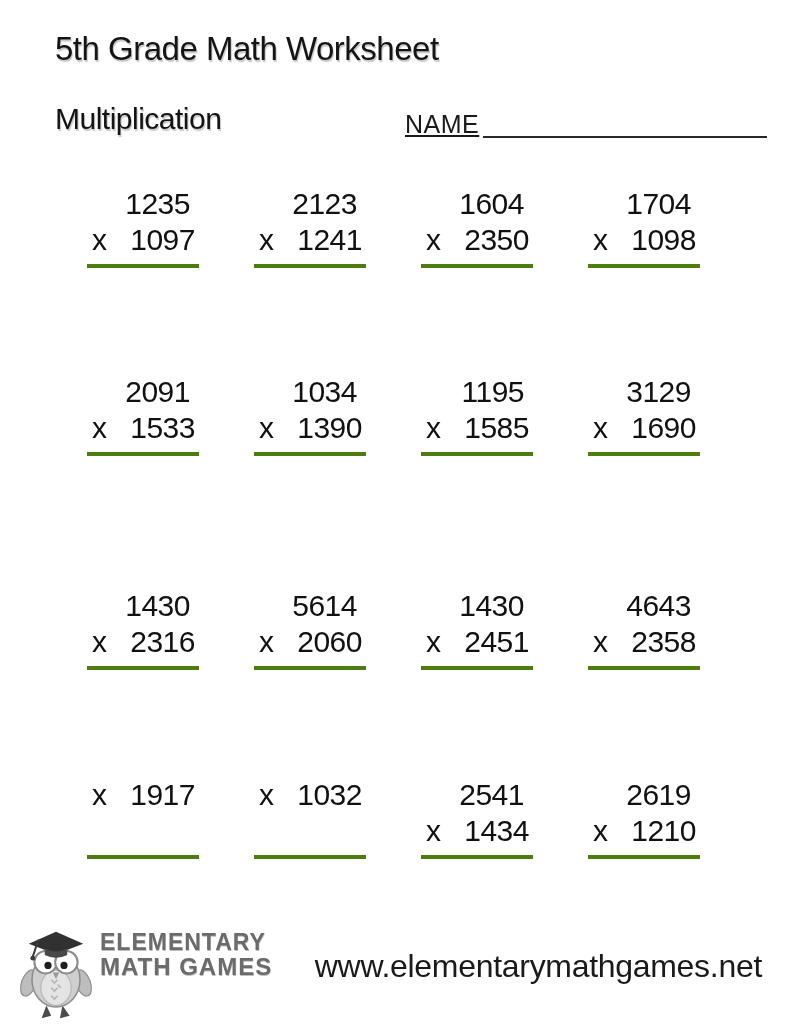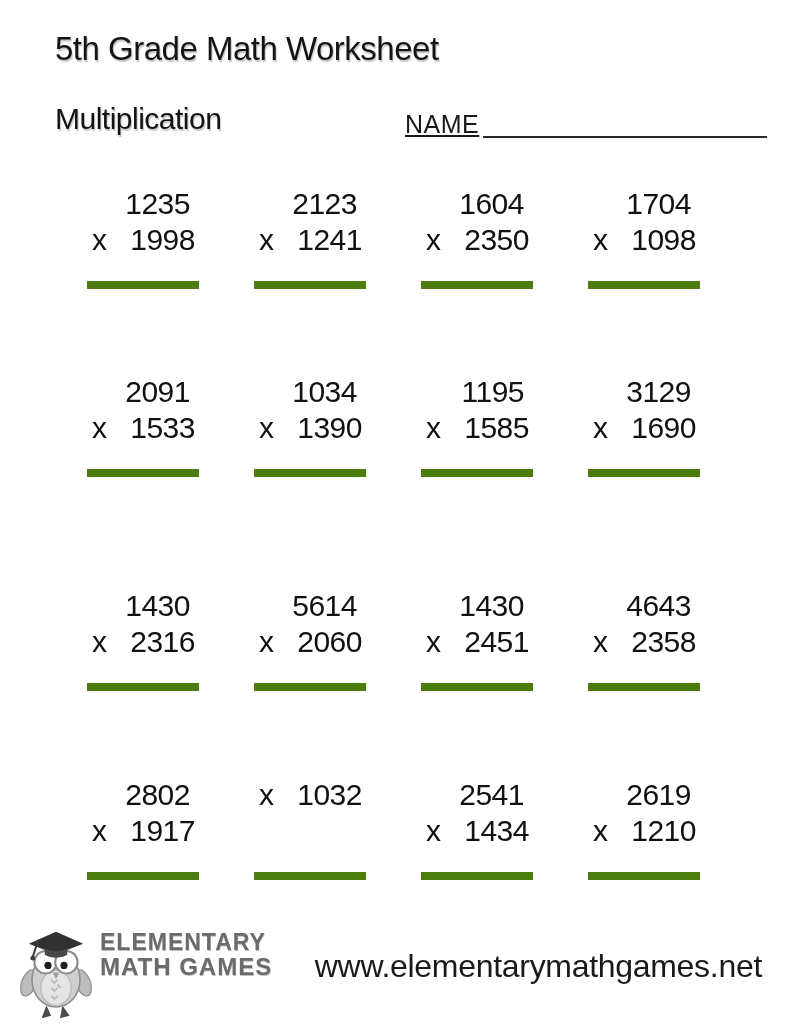--- a/index.html
+++ b/index.html
@@ -18,21 +18,21 @@
   .name-wrap{position:absolute;left:405px;top:110px;display:flex;align-items:flex-end;}
   .name-label{font-size:25px;letter-spacing:0.5px;color:#1a1a1a;line-height:28px;text-decoration:underline;}
   .name-line{width:284px;height:26px;border-bottom:2px solid #2a2a2a;margin-left:4px;}
   .prob-row{position:absolute;left:87px;display:flex;gap:55px;}
   .row-1{top:186px;}
   .row-2{top:374px;}
   .row-3{top:588px;}
   .row-4{top:777px;}
   .problem{
     width:112px;font-size:30px;letter-spacing:-0.5px;
-    border-bottom:8px solid #4d7c0f;padding-bottom:23px;color:#111;
+    border-bottom:4px solid #4d7c0f;padding-bottom:6px;color:#111;
   }
   .top-num{text-align:right;line-height:36px;padding-right:9px;}
   .op-row{display:flex;justify-content:space-between;line-height:36px;padding-left:5px;padding-right:4px;}
   .footer-logo{position:absolute;left:16px;top:930px;display:flex;}
   .logo-text{margin-left:4px;color:#6b6b6b;font-weight:bold;line-height:1.05;
     text-shadow:0.5px 1px 0.5px #bfbfbf;}
   .logo-line1{font-size:23px;letter-spacing:1px;}
   .logo-line2{font-size:24px;letter-spacing:1px;}
   .site-url{position:absolute;right:38px;top:948px;font-size:32px;letter-spacing:-0.3px;color:#1a1a1a;}
 </style>
@@ -45,21 +45,21 @@
 <div class="name-wrap">
   <span class="name-label">NAME</span>
   <span class="name-line"></span>
 </div>
 
 <div class="prob-row row-1">
   <div class="problem">
     <div class="top-num">1235</div>
     <div class="op-row">
         <span>x</span>
-        <span>1998</span>
+        <span>1097</span>
       </div>
   </div>
   <div class="problem">
     <div class="top-num">2123</div>
     <div class="op-row">
         <span>x</span>
         <span>1241</span>
       </div>
   </div>
   <div class="problem">
@@ -135,21 +135,20 @@
     <div class="top-num">4643</div>
     <div class="op-row">
         <span>x</span>
         <span>2358</span>
       </div>
   </div>
 </div>
 
 <div class="prob-row row-4">
   <div class="problem">
-    <div class="top-num">2802</div>
     <div class="op-row">
         <span>x</span>
         <span>1917</span>
       </div>
   </div>
   <div class="problem">
     <div class="op-row">
         <span>x</span>
         <span>1032</span>
       </div>

